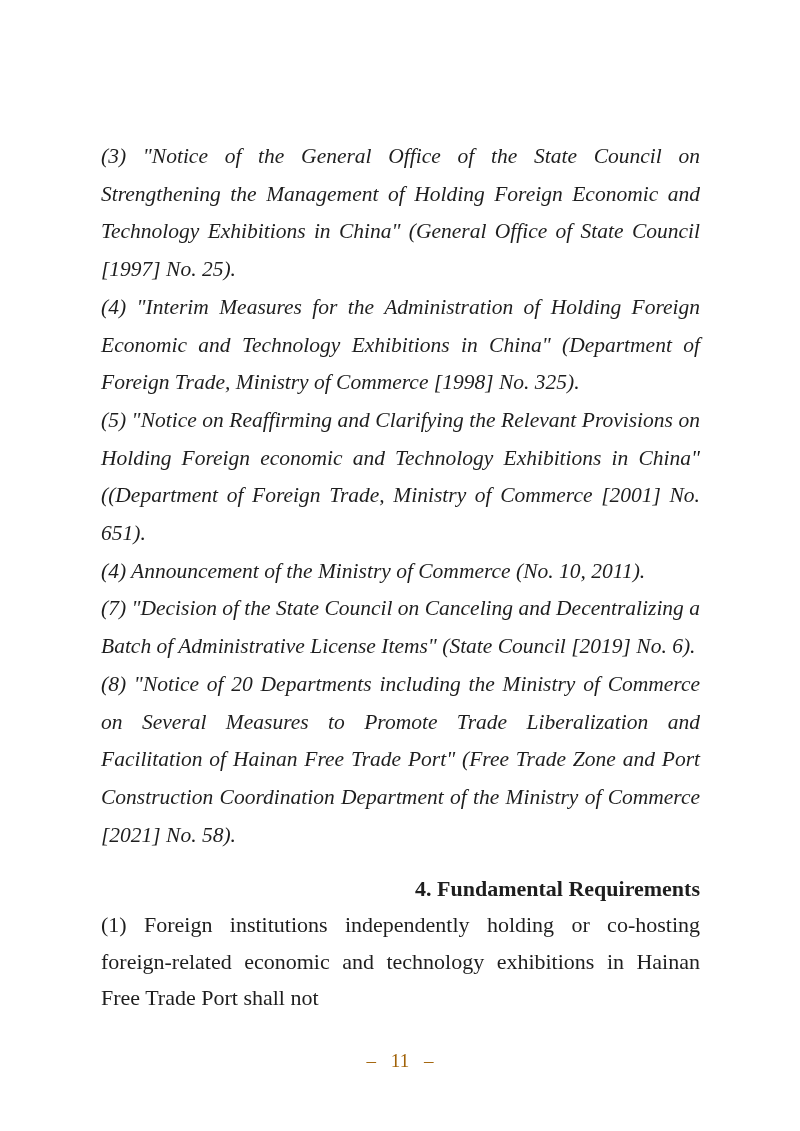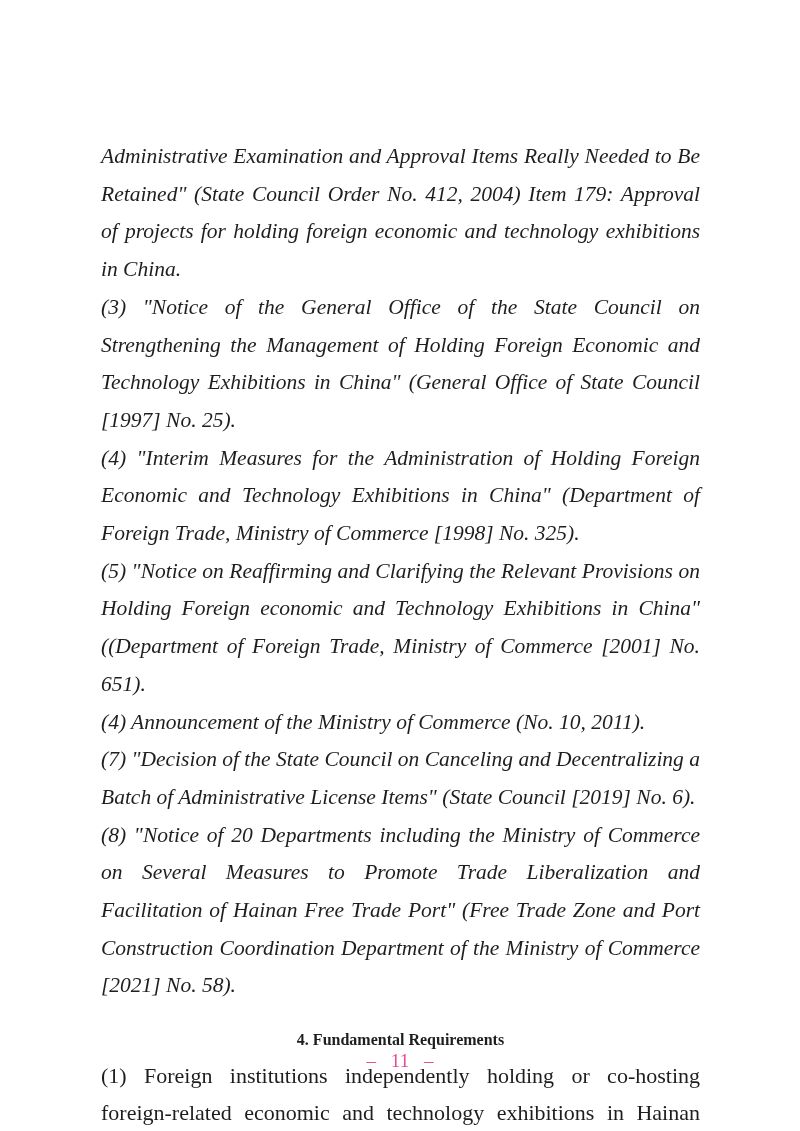--- a/index.html
+++ b/index.html
@@ -26,52 +26,51 @@
     margin: 0;
     font-size: 21.5px;
     line-height: 37.7px;
     text-align: justify;
   }
   .para.italic {
     font-style: italic;
   }
   .section-heading {
     margin: 16px 0 0 0;
-    font-size: 16px;
+    font-size: 22px;
     font-weight: bold;
     line-height: 37px;
-    text-align: center;
+    text-align: right;
   }
   .body-para {
     margin: 0;
     font-size: 22px;
     line-height: 36.5px;
     text-align: justify;
   }
   .footer {
     position: absolute;
     left: 0;
     top: 1046px;
     width: 800px;
     text-align: center;
     font-size: 19px;
     line-height: 30px;
-    color: #ec4899;
+    color: #a16207;
   }
   .footer span {
     word-spacing: 10px;
   }
 </style>
 </head>
 <body>
 
 <div class="page">
   <div class="content">
     <div id="legal-items">
-        <p class="para italic">Administrative Examination and Approval Items Really Needed to Be Retained" (State Council Order No. 412, 2004) Item 179: Approval of projects for holding foreign economic and technology exhibitions in China.</p>
         <p class="para italic">(3) "Notice of the General Office of the State Council on Strengthening the Management of Holding Foreign Economic and Technology Exhibitions in China" (General Office of State Council [1997] No. 25).</p>
         <p class="para italic">(4) "Interim Measures for the Administration of Holding Foreign Economic and Technology Exhibitions in China" (Department of Foreign Trade, Ministry of Commerce [1998] No. 325).</p>
         <p class="para italic">(5) "Notice on Reaffirming and Clarifying the Relevant Provisions on Holding Foreign economic and Technology Exhibitions in China" ((Department of Foreign Trade, Ministry of Commerce [2001] No. 651).</p>
         <p class="para italic">(4) Announcement of the Ministry of Commerce (No. 10, 2011).</p>
         <p class="para italic">(7) "Decision of the State Council on Canceling and Decentralizing a Batch of Administrative License Items" (State Council [2019] No. 6).</p>
         <p class="para italic">(8) "Notice of 20 Departments including the Ministry of Commerce on Several Measures to Promote Trade Liberalization and Facilitation of Hainan Free Trade Port" (Free Trade Zone and Port Construction Coordination Department of the Ministry of Commerce [2021] No. 58).</p>
       </div>
     <h2 class="section-heading">4. Fundamental Requirements</h2>
     <div id="section-paras">
         <p class="body-para">(1) Foreign institutions independently holding or co-hosting foreign-related economic and technology exhibitions in Hainan Free Trade Port shall not</p>

